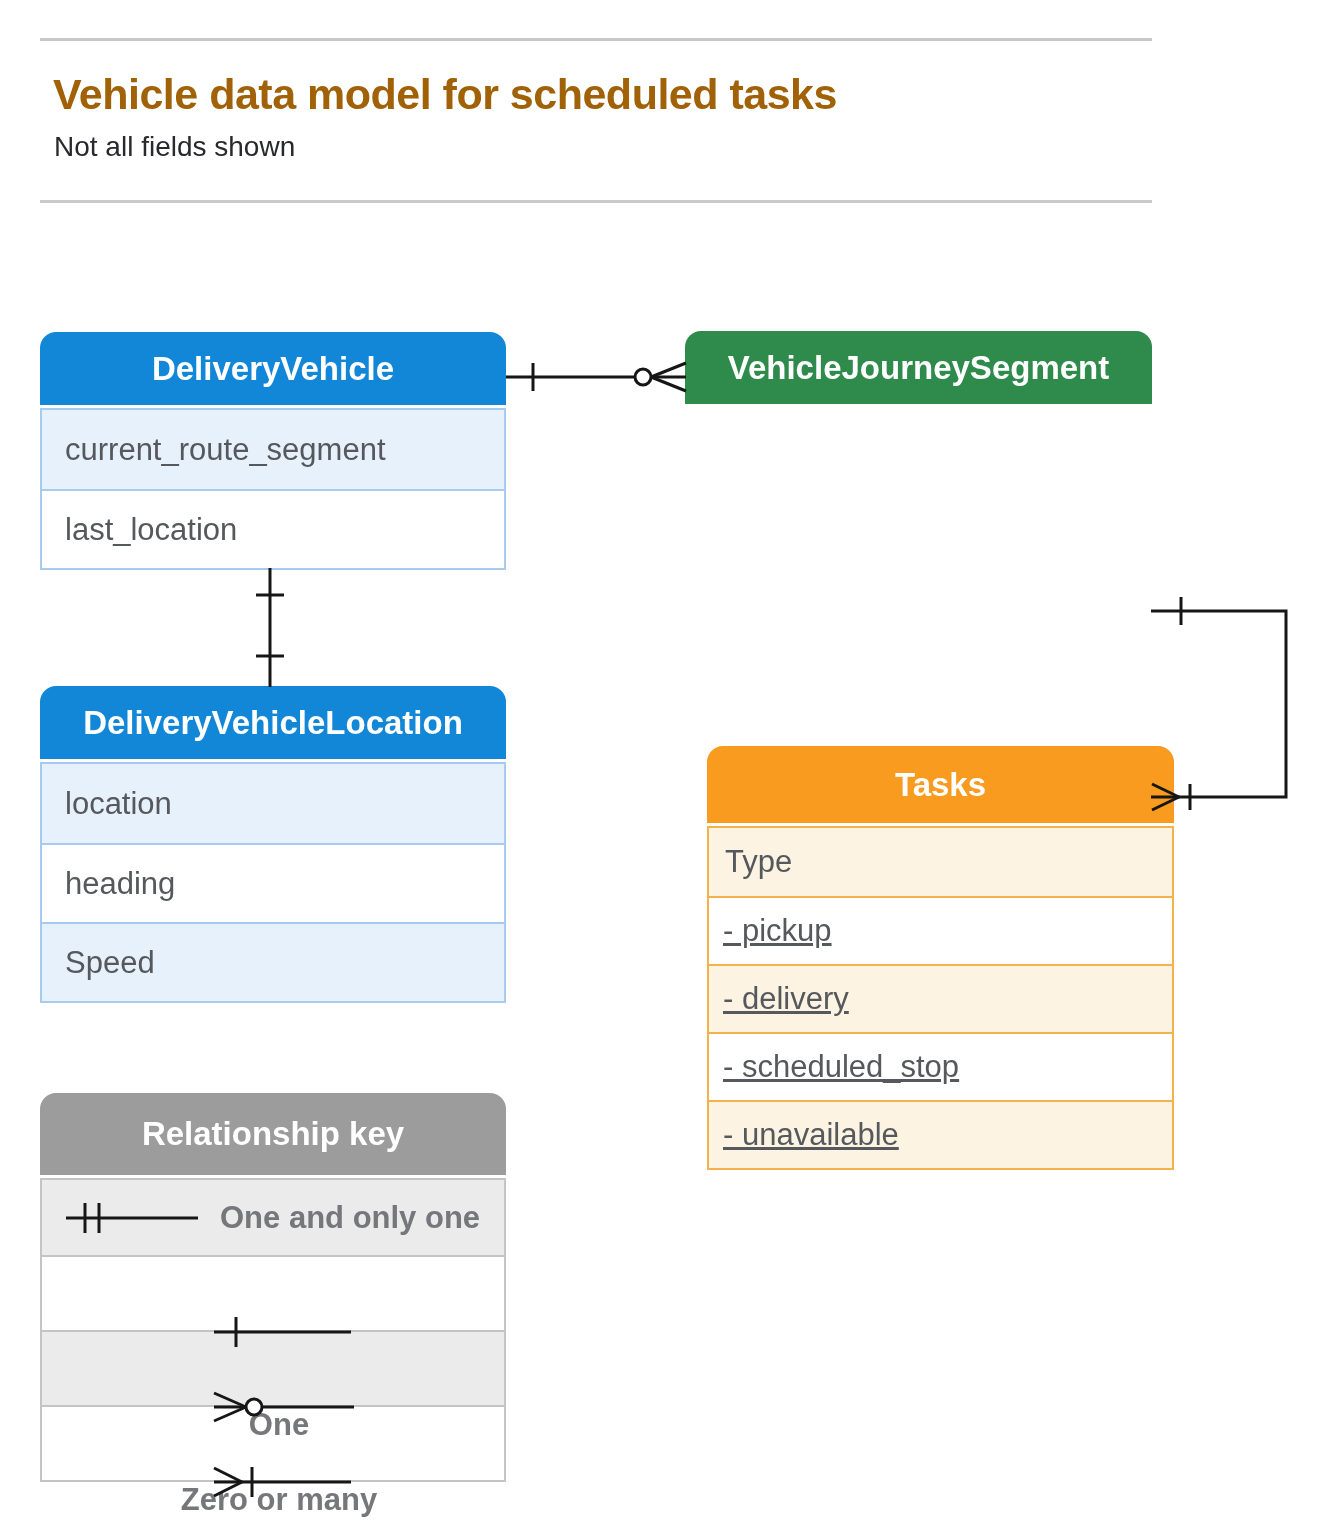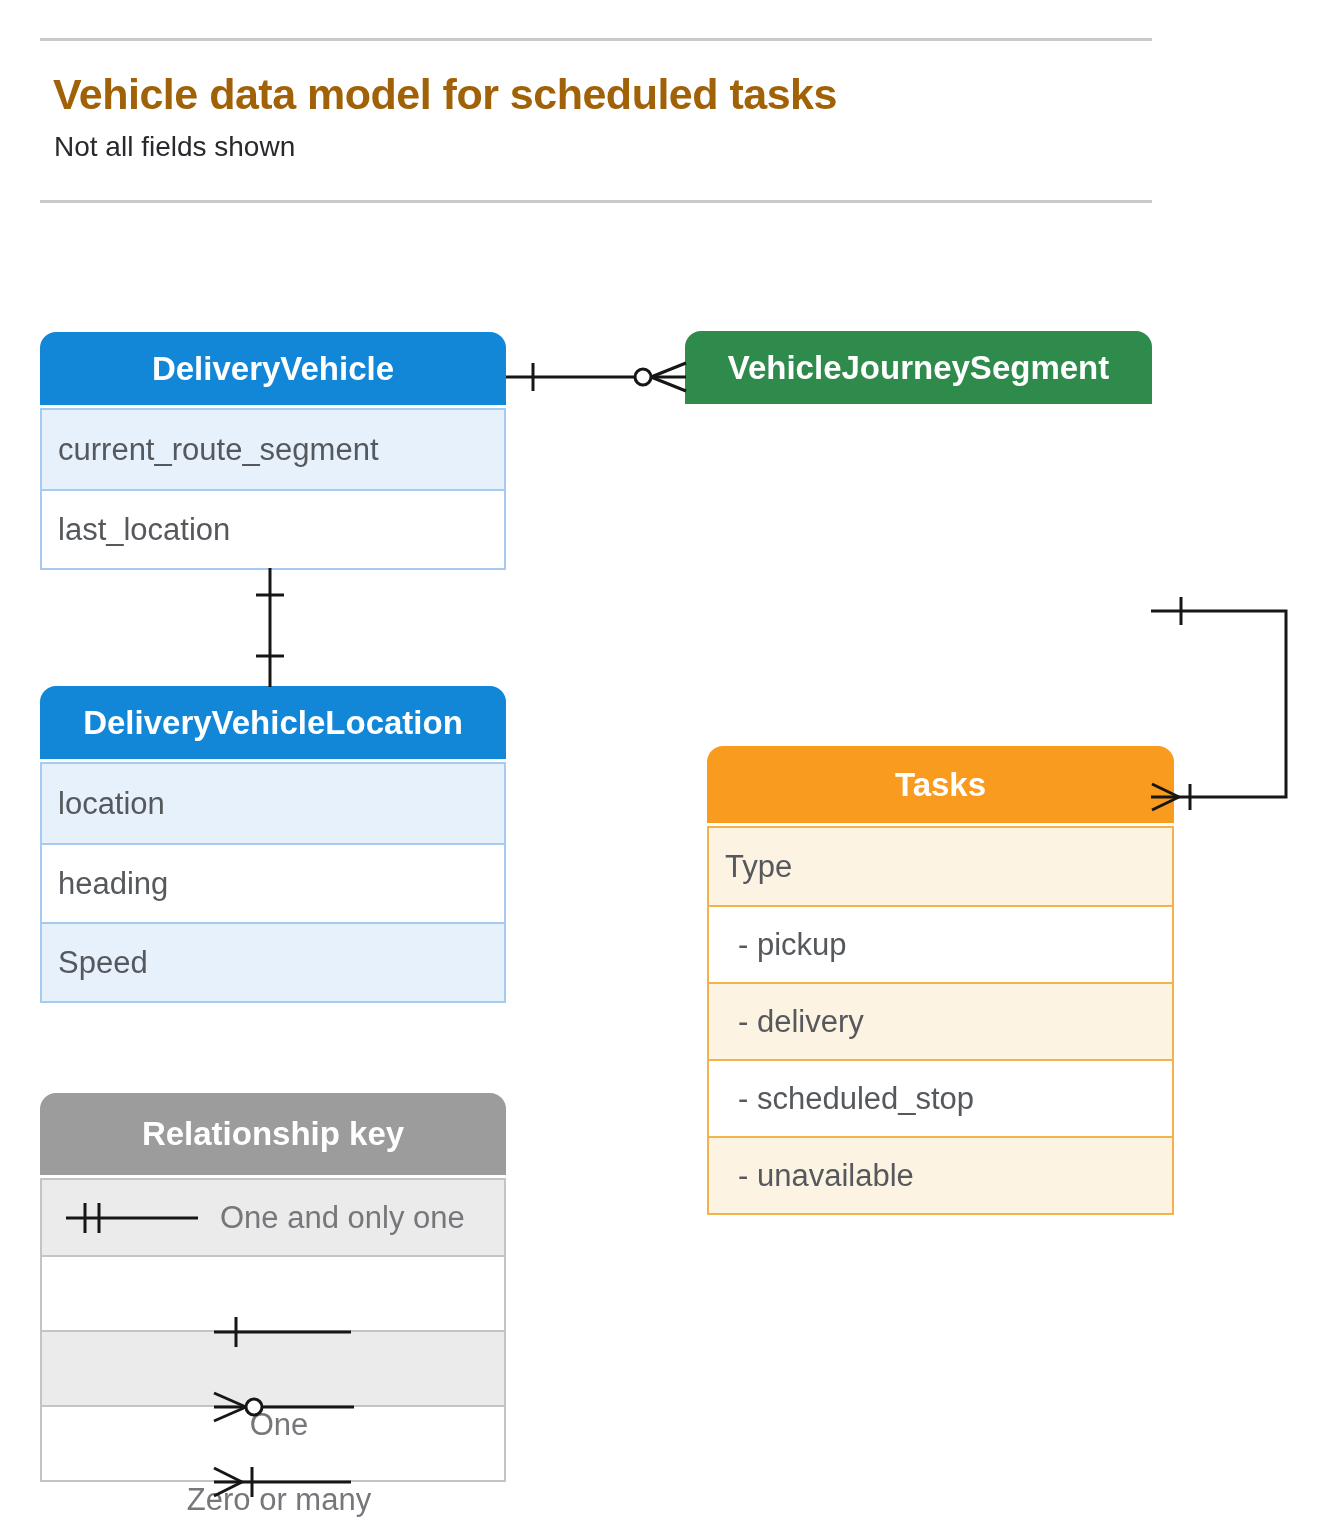--- a/index.html
+++ b/index.html
@@ -18,38 +18,38 @@
   .entity { position:absolute; }
   .blue   { --head:#1287d8; --tint:#e7f1fb; --bord:#a6cbee; }
   .green  { --head:#2e8b4c; --tint:#e9f3eb; --bord:#9fccab; }
   .orange { --head:#f99b1e; --tint:#fdf3e2; --bord:#f4b34a; }
   .gray   { --head:#9c9c9c; --tint:#ebebeb; --bord:#c4c4c4; }
 
   .ehead { height:73px; background:var(--head); border-radius:16px 16px 0 0;
            color:#fff; font-weight:700; font-size:33px;
            display:flex; align-items:center; justify-content:center; margin-bottom:3px; }
   .ebody { border:2px solid var(--bord); background:#fff; }
-  .erow  { height:79px; display:flex; align-items:center; padding-left:16px;
+  .erow  { height:79px; display:flex; align-items:center; padding-left:23px;
            font-size:31px; color:#55585c; background:#fff; }
   .erow.tint { background:var(--tint); }
   .erow + .erow { border-top:2px solid var(--bord); }
 
   #delivery-vehicle          { left:40px;  top:332px; width:466px; }
   #vehicle-journey-segment   { left:685px; top:331px; width:467px; }
   #vehicle-journey-segment .erow { height:77px; padding-left:28px; }
   #delivery-vehicle-location { left:40px;  top:686px; width:466px; }
   #tasks                     { left:685px; top:746px; width:467px;margin-left:22px; }
   #tasks .ehead { height:77px; }
-  #tasks .erow  { height:77px; padding-left:16px; }
-  #tasks .erow.indent { padding-left:29px; }
+  #tasks .erow  { height:68px; padding-left:16px; }
+  #tasks .erow.indent { padding-left:14px;text-decoration:underline; }
 
   
   #relationship-key { left:40px; top:1093px; width:466px; }
   #relationship-key .ehead { height:82px; margin-bottom:3px; }
-  .krow { height:75px; display:flex; align-items:center; background:#fff; }
+  .krow { height:75px; display:flex; align-items:center; background:#fff;font-weight:bold; }
   .krow.tint { background:var(--tint); }
   .krow + .krow { border-top:2px solid var(--bord);flex-direction:column; }
   .ksym { margin-left:16px; width:150px; flex:0 0 150px; }
   .klabel { margin-left:12px; font-size:31px; color:#76777b; }
 
   
   .connectors { position:absolute; left:0; top:0; pointer-events:none; }
   .connectors line, .connectors polyline { stroke:#161616; stroke-width:3; fill:none; }
   .connectors circle { stroke:#161616; stroke-width:3; fill:#ffffff; }
   .ksym line { stroke:#161616; stroke-width:3; }

